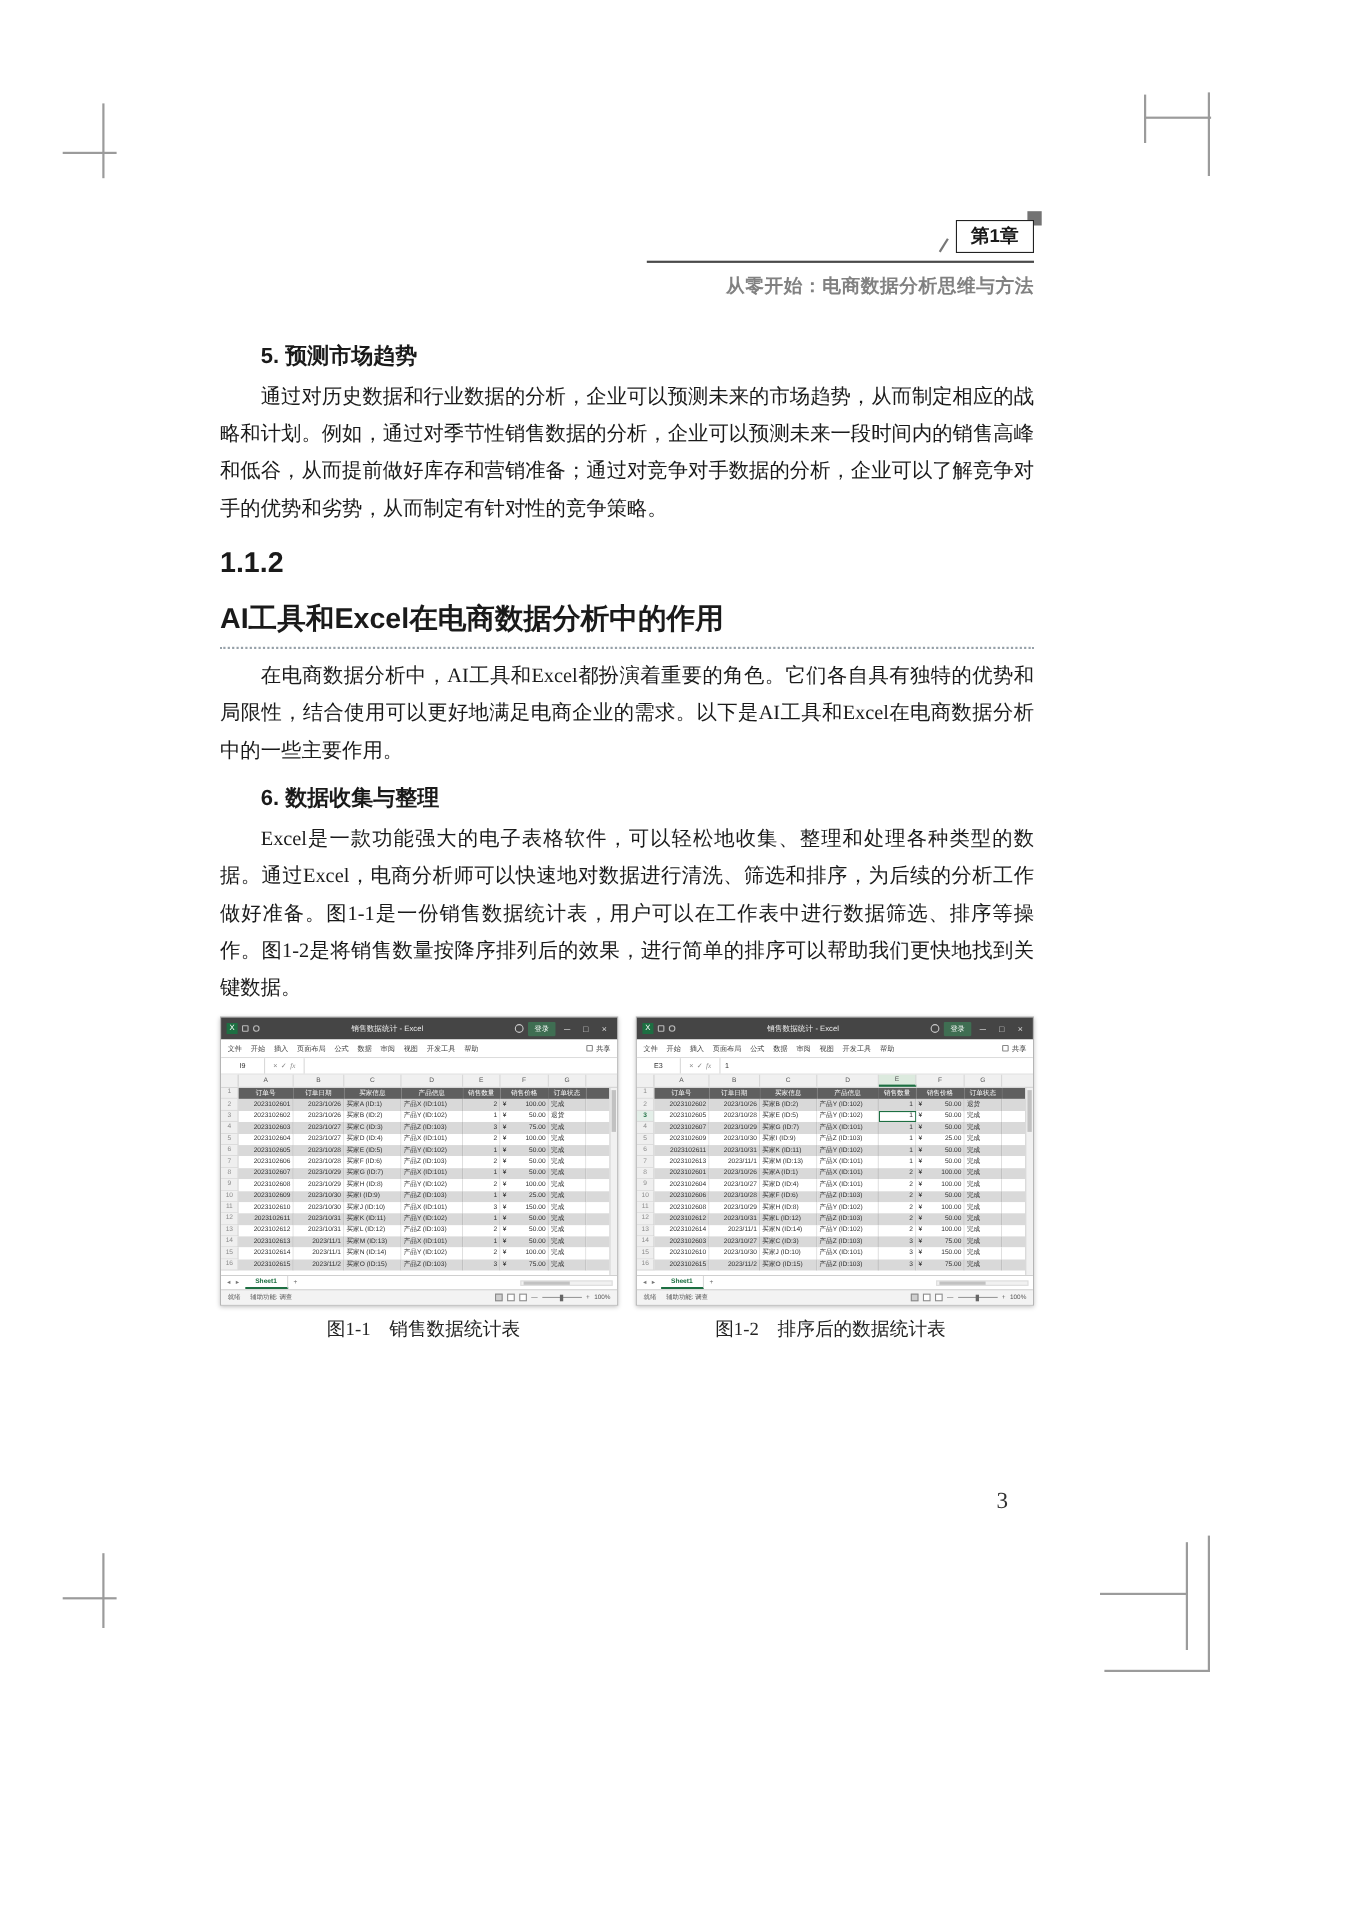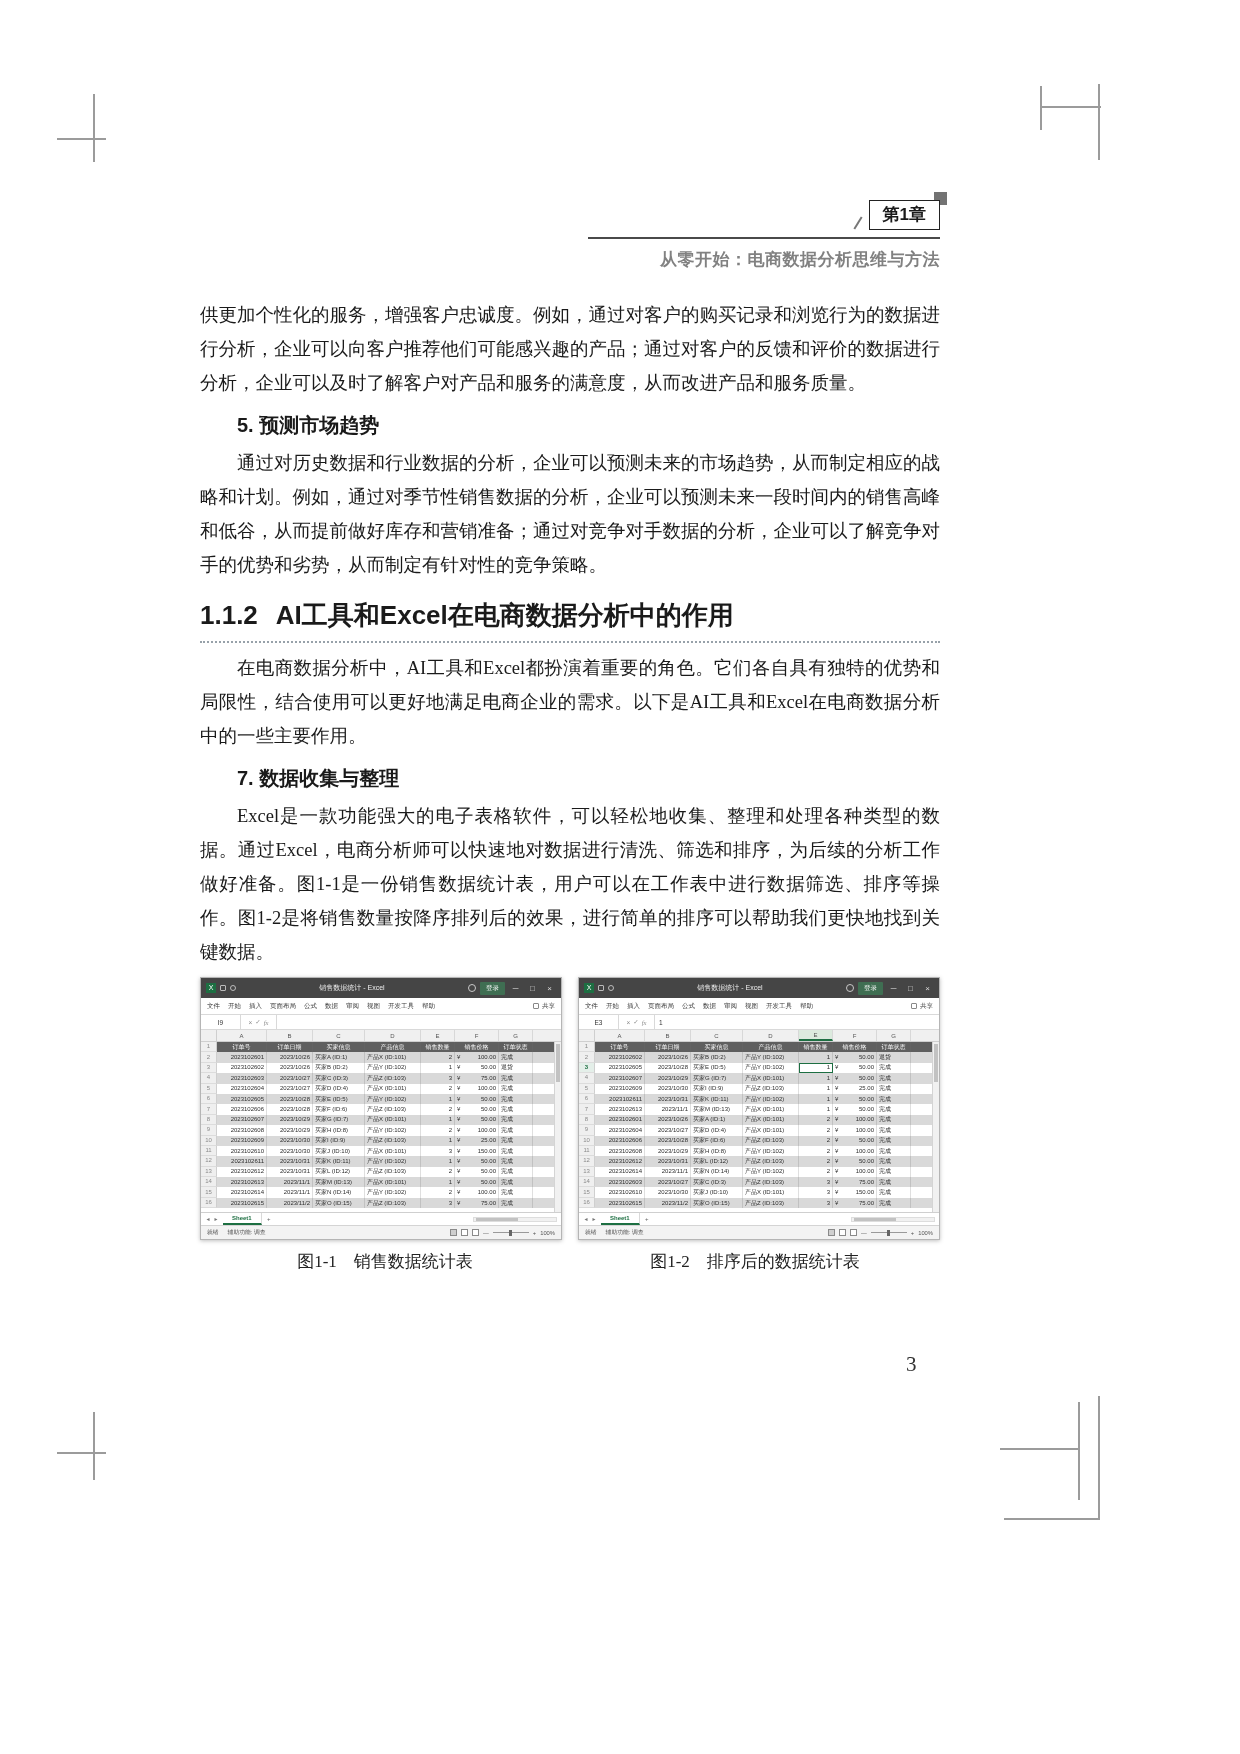--- a/index.html
+++ b/index.html
@@ -23,21 +23,21 @@
 
   
   .content { position:absolute; left:200px; top:298px; width:740px; }
   .p { font-size:18.5px; line-height:34px; text-align:justify; margin-bottom:4px; }
   .indent { text-indent:2em;font-family:Liberation Serif, serif; }
   .h-bold { font-family:"Liberation Sans", sans-serif; font-weight:bold; font-size:20px;
             margin:12px 0 7px; padding-left:37px; }
   .section-head { margin-top:16px; margin-bottom:8px; padding-bottom:8px;
                   border-bottom:2.5px dotted #97a1a9;
                   display:flex; align-items:baseline; gap:18px;
-                  font-family:"Liberation Sans", sans-serif; font-weight:bold; font-size:26px; }
+                  font-family:"Liberation Sans", sans-serif; font-weight:bold; font-size:26px;flex-direction:column; }
 
   
   .figs { display:flex; gap:16px; margin-top:8px; }
   .xl { width:362px; height:263px; border:1px solid #b5b5b5; background:#fff;
         display:flex; flex-direction:column; font-family:"Liberation Sans", sans-serif;
         box-shadow:0 1px 4px rgba(0,0,0,0.25); }
 
   .tbar { height:20px; background:#454545; display:flex; align-items:center; color:#fff;
           padding:0 5px; gap:4px; flex:none; }
   .xlogo { width:10px; height:10px; background:#1d6f42; color:#fff; font-size:7px; line-height:10px;
@@ -136,33 +136,32 @@
     <div class="badge-wrap">
       <div class="badge-sq"></div>
       <div class="badge">第1章</div>
     </div>
   </div>
   <div class="chapter-rule"></div>
   <div class="chapter-sub">从零开始：电商数据分析思维与方法</div>
 </div>
 
 <div class="content">
-  <p class="p">供更加个性化的服务，增强客户忠诚度。例如，通过对客户的购买记录和浏览行为的数据进行分析，企业可以向客户推荐他们可能感兴趣的产品；通过对客户的反馈和评价的数据进行分析，企业可以及时了解客户对产品和服务的满意度，从而改进产品和服务质量。</p>
 
   <div class="h-bold">5. 预测市场趋势</div>
   <p class="p indent">通过对历史数据和行业数据的分析，企业可以预测未来的市场趋势，从而制定相应的战略和计划。例如，通过对季节性销售数据的分析，企业可以预测未来一段时间内的销售高峰和低谷，从而提前做好库存和营销准备；通过对竞争对手数据的分析，企业可以了解竞争对手的优势和劣势，从而制定有针对性的竞争策略。</p>
 
   <div class="section-head">
     <span>1.1.2</span>
     <span>AI工具和Excel在电商数据分析中的作用</span>
   </div>
 
   <p class="p indent">在电商数据分析中，AI工具和Excel都扮演着重要的角色。它们各自具有独特的优势和局限性，结合使用可以更好地满足电商企业的需求。以下是AI工具和Excel在电商数据分析中的一些主要作用。</p>
 
-  <div class="h-bold">7. 数据收集与整理</div>
+  <div class="h-bold">6. 数据收集与整理</div>
   <p class="p indent">Excel是一款功能强大的电子表格软件，可以轻松地收集、整理和处理各种类型的数据。通过Excel，电商分析师可以快速地对数据进行清洗、筛选和排序，为后续的分析工作做好准备。图1-1是一份销售数据统计表，用户可以在工作表中进行数据筛选、排序等操作。图1-2是将销售数量按降序排列后的效果，进行简单的排序可以帮助我们更快地找到关键数据。</p>
 
   <div class="figs">
 
     <div class="xl">
       <div class="tbar">
         <div class="xlogo">X</div>
         <div class="qat"></div>
         <div class="qat dot"></div>
         <div class="ttitle">销售数据统计 - Excel</div>

